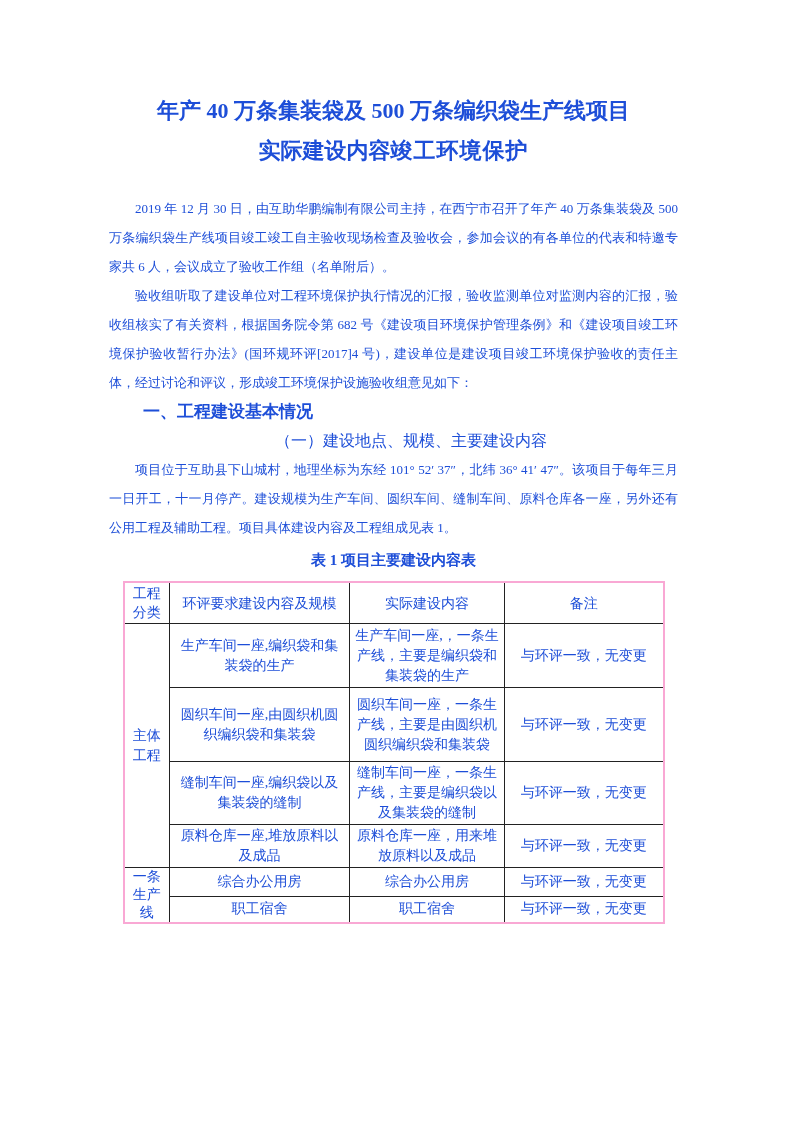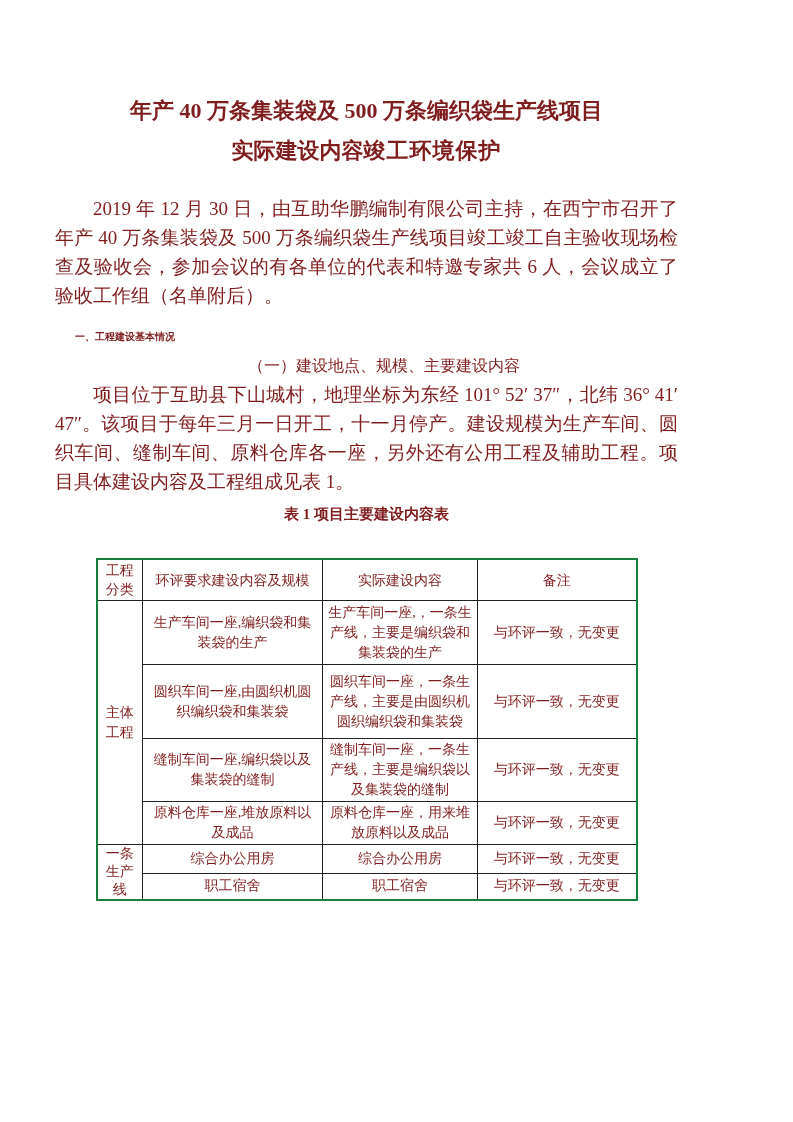--- a/index.html
+++ b/index.html
@@ -7,74 +7,74 @@
     padding: 0;
     background: #ffffff;
   }
   .page {
     position: relative;
     width: 793px;
     height: 1122px;
     margin: 0 auto;
     background: #ffffff;
     box-sizing: border-box;
-    padding: 96px 115px 0 55px;
-    color: #7f1d1d;
+    padding: 96px 115px 0 109px;
+    color: #1d4ed8;
     font-family: "Liberation Serif", "DejaVu Serif", serif;
     overflow: hidden;
   }
   .doc-title {
     text-align: center;
     font-size: 22px;
     font-weight: bold;
     line-height: 30px;
     margin: 0 0 10px 0;
   }
   .doc-title.second {
     margin-bottom: 28px;
   }
   .doc-title .black-part {
     font-family: "Liberation Sans", "DejaVu Sans", sans-serif;
     font-weight: 900;
     letter-spacing: 1px;
   }
   .para {
-    font-size: 19px;
+    font-size: 13px;
     line-height: 29px;
     text-align: justify;
     text-indent: 2em;
     margin: 0;
   }
   .section-heading {
-    font-size: 10px;
+    font-size: 17px;
     line-height: 29px;
     font-weight: bold;
     text-indent: 2em;
-    margin: 12px 0 0 0;
+    margin: 0 0 0 0;
   }
   .subsection-heading {
     font-size: 16px;
     line-height: 29px;
     text-indent: 2.2em;
     margin: 0;
     text-align: center;
   }
   .table-caption {
     text-align: center;
     font-size: 15px;
     font-weight: bold;
     line-height: 21px;
     margin: 8px 0 0 0;
   }
   table.content-table {
     border-collapse: collapse;
     table-layout: fixed;
     width: 540px;
-    margin: 33px auto 0 auto;
-    border: 2px solid #15803d;
+    margin: 10px auto 0 auto;
+    border: 2px solid #f9a8d4;
   }
   table.content-table td, table.content-table th {
     border: 1px solid #222222;
     font-size: 14px;
     line-height: 20px;
     font-weight: normal;
     text-align: center;
     vertical-align: middle;
     padding: 1px 4px;
     overflow: hidden;
@@ -101,20 +101,21 @@
 <div class="page">
 
   <div class="doc-title">年产 40 万条集装袋及 500 万条编织袋生产线项目</div>
 
   <div class="doc-title second">
     <span>实际建设内容</span><span class="black-part">竣工环境保护</span>
   </div>
 
   <p class="para">2019 年 12 月 30 日，由互助华鹏编制有限公司主持，在西宁市召开了年产 40 万条集装袋及 500 万条编织袋生产线项目竣工竣工自主验收现场检查及验收会，参加会议的有各单位的代表和特邀专家共 6 人，会议成立了验收工作组（名单附后）。</p>
 
+  <p class="para">验收组听取了建设单位对工程环境保护执行情况的汇报，验收监测单位对监测内容的汇报，验收组核实了有关资料，根据国务院令第 682 号《建设项目环境保护管理条例》和《建设项目竣工环境保护验收暂行办法》(国环规环评[2017]4 号)，建设单位是建设项目竣工环境保护验收的责任主体，经过讨论和评议，形成竣工环境保护设施验收组意见如下：</p>
 
   <p class="section-heading">一、工程建设基本情况</p>
 
   <p class="subsection-heading">（一）建设地点、规模、主要建设内容</p>
 
   <p class="para">项目位于互助县下山城村，地理坐标为东经 101° 52′ 37″，北纬 36° 41′ 47″。该项目于每年三月一日开工，十一月停产。建设规模为生产车间、圆织车间、缝制车间、原料仓库各一座，另外还有公用工程及辅助工程。项目具体建设内容及工程组成见表 1。</p>
 
   <p class="table-caption">表 1 项目主要建设内容表</p>
 
   <table class="content-table">

